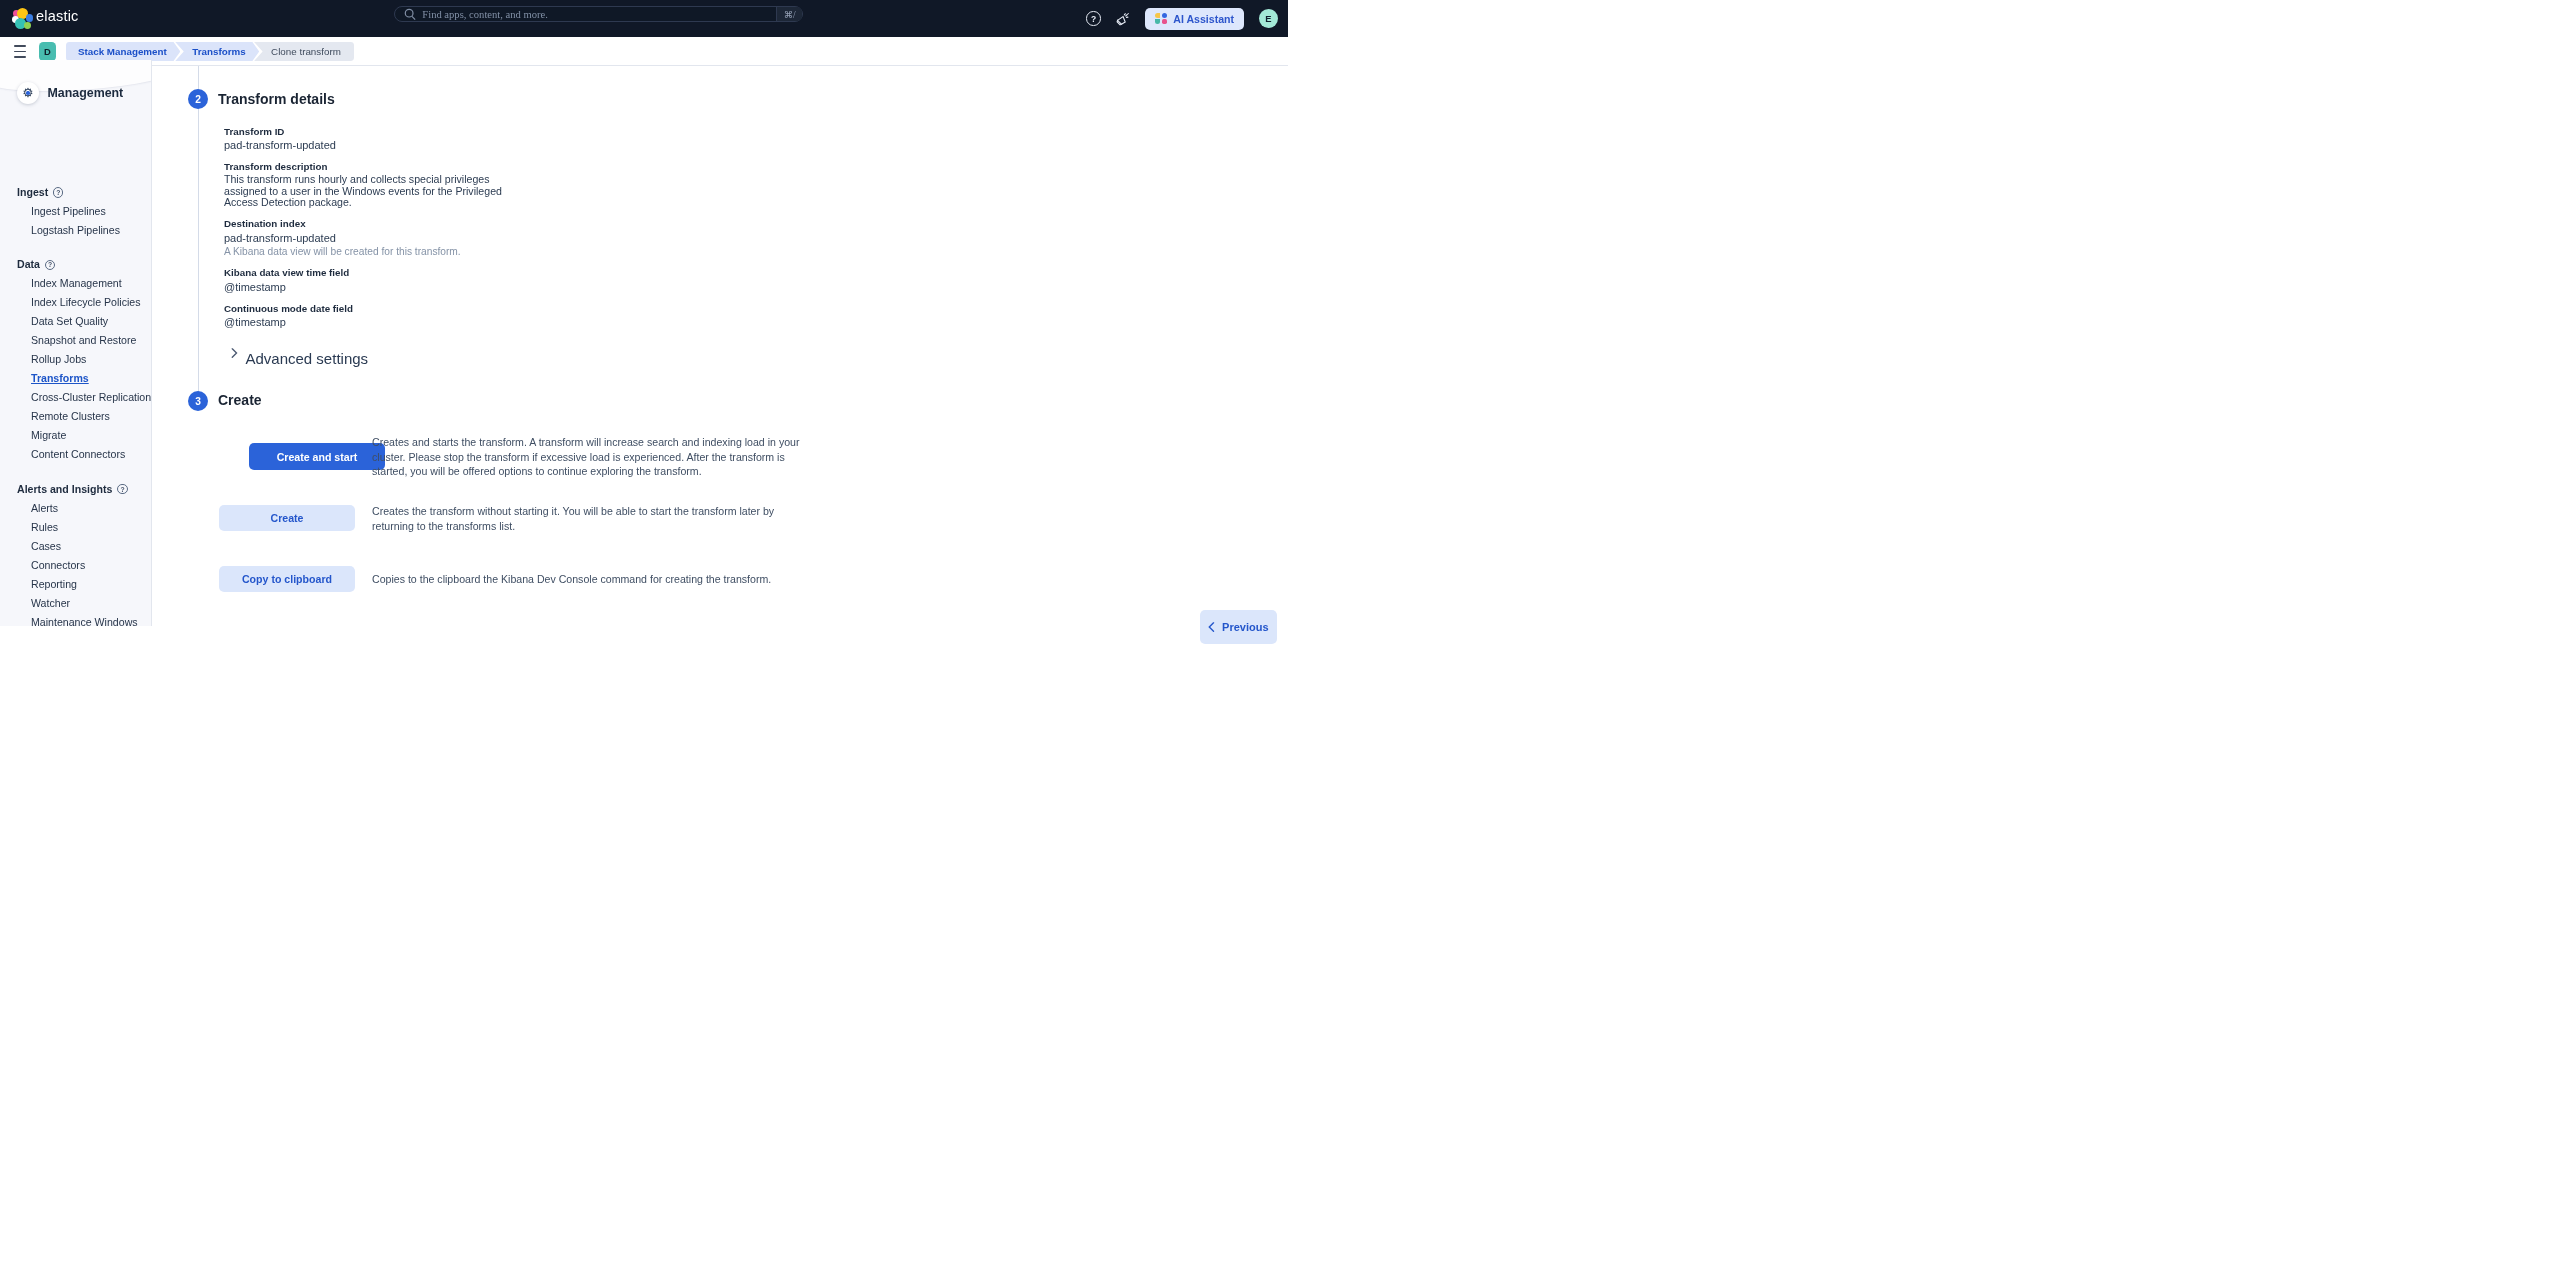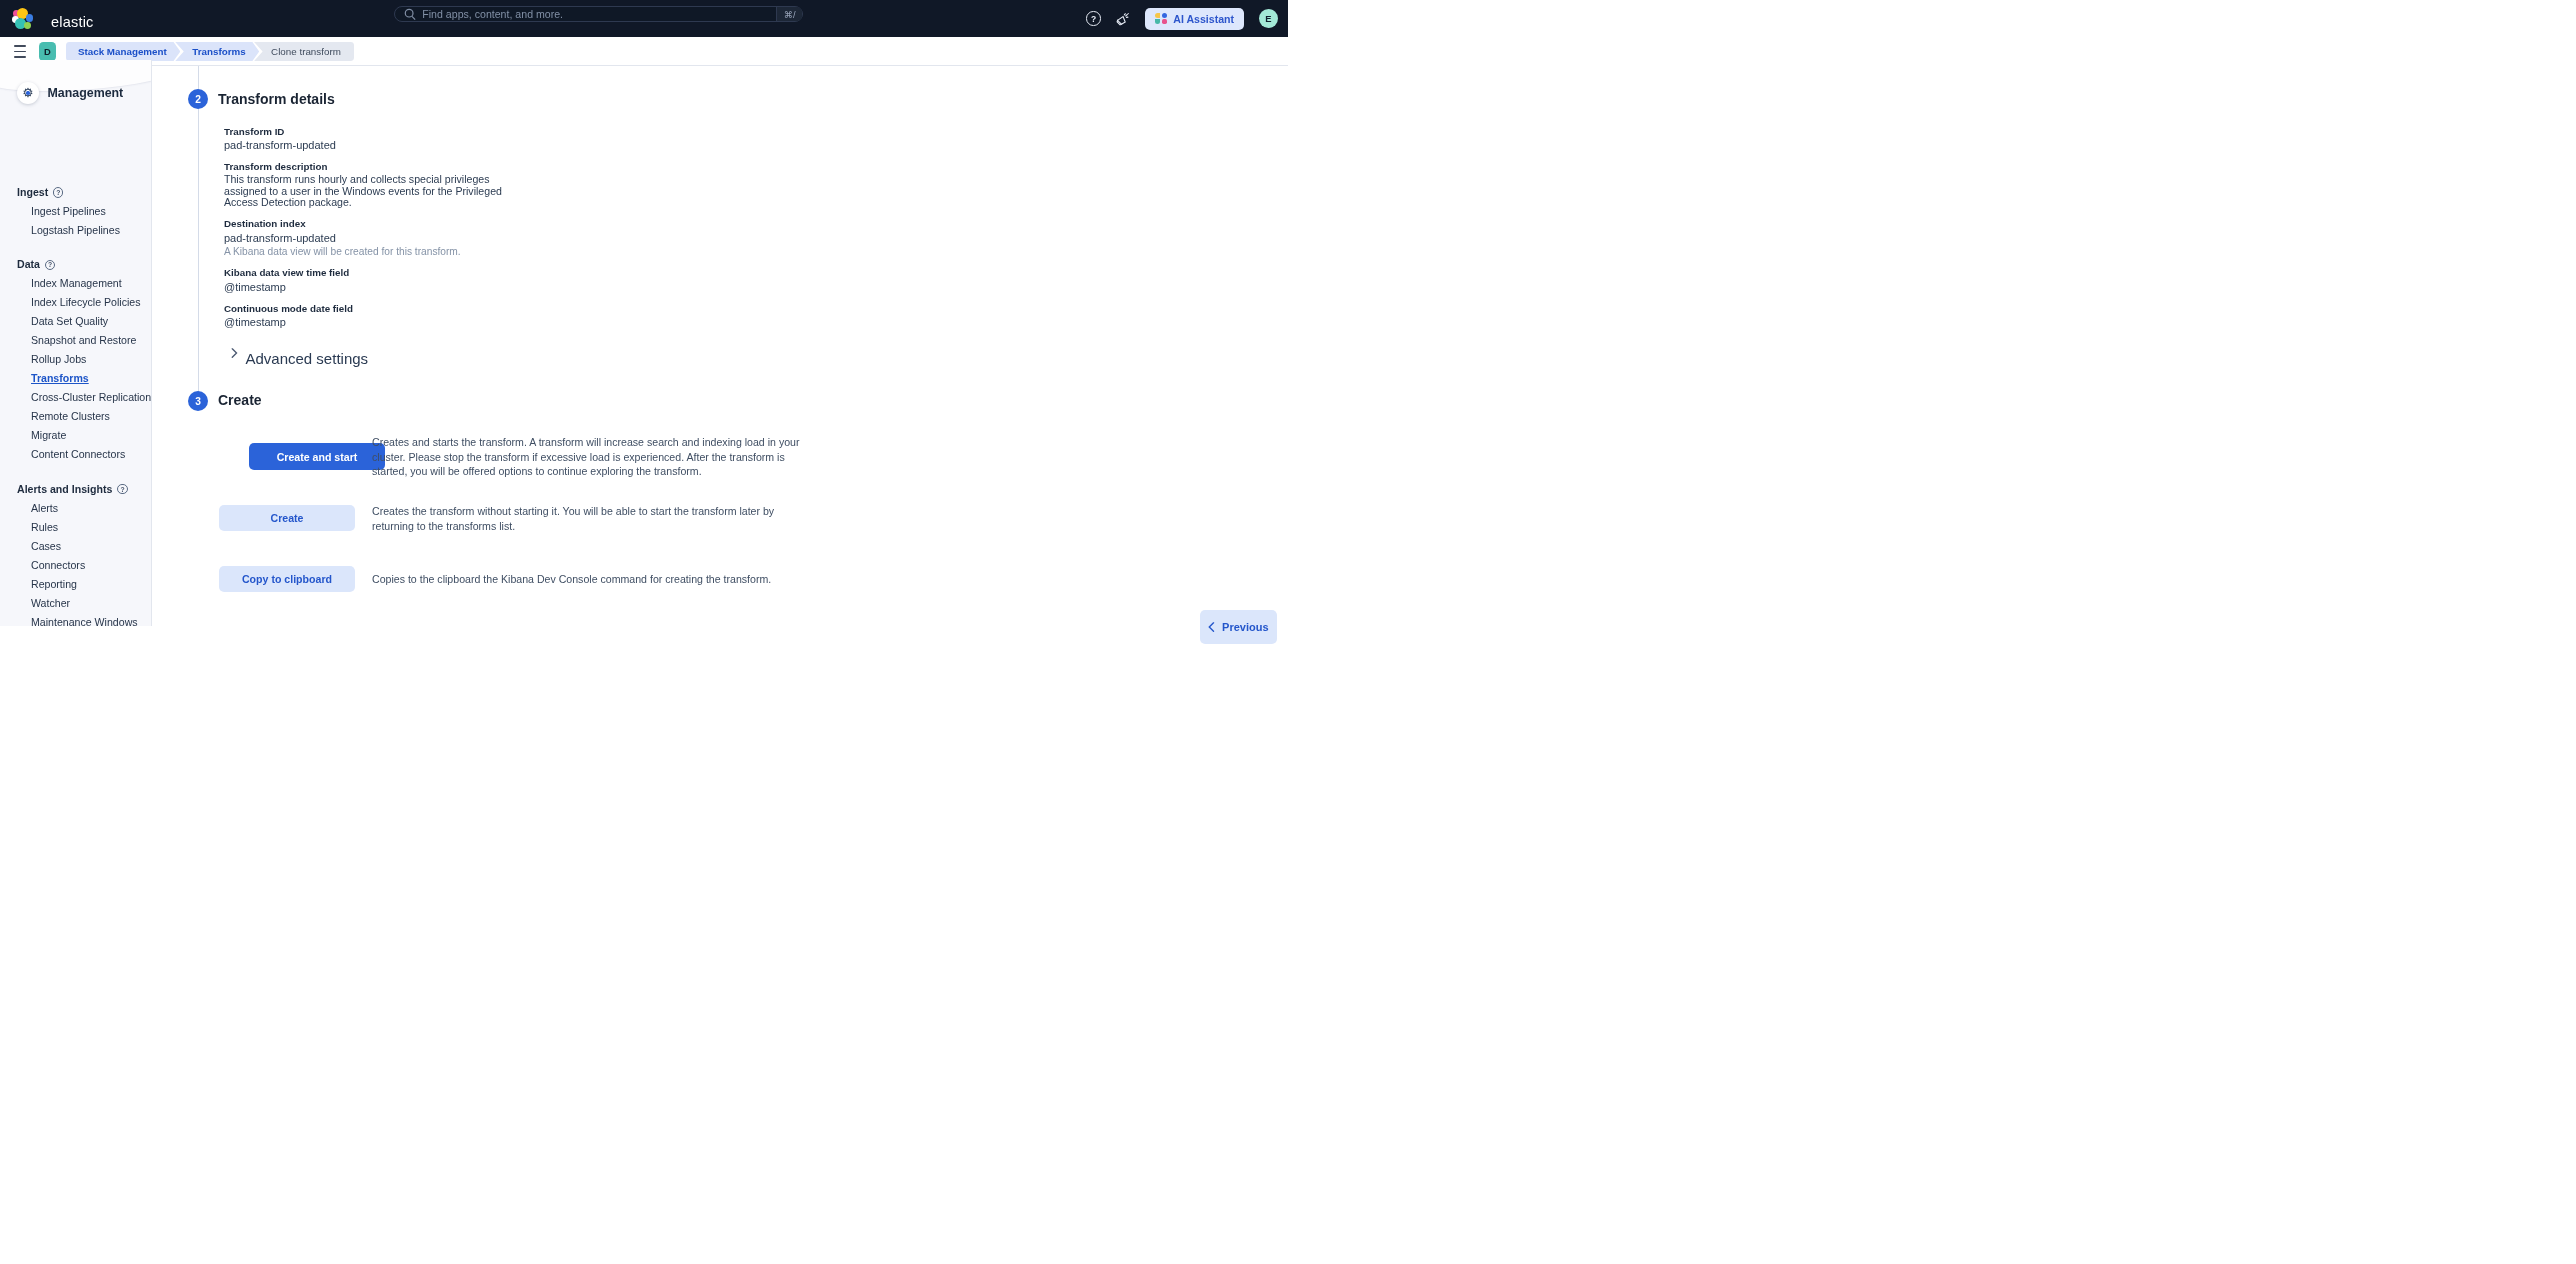--- a/index.html
+++ b/index.html
@@ -1,25 +1,25 @@
 <!DOCTYPE html>
 <html style="font-size:13.6px"><head>
 <meta charset="utf-8">
 <style>
   * { margin:0; padding:0; box-sizing:border-box; }
   html,body { width:1288px; height:632px; overflow:hidden; font-family:"Liberation Sans","DejaVu Sans",sans-serif; background:#fff; }
 
   
   .topbar { position:absolute; left:0; top:0; width:1288px; height:37px; background:#101827; }
-  .brand { position:absolute; left:12px; top:7.7px; display:flex; align-items:flex-end; gap:17px; }
+  .brand { position:absolute; left:12px; top:7.7px; display:flex; align-items:flex-start; gap:2px; }
   .logo-cluster { position:relative; width:22px; height:22px; }
   .logo-cluster i { position:absolute; border-radius:50%; }
   .brand-text { color:#fff; font-size:14.5px; letter-spacing:0.2px; }
 
-  .search { position:absolute; left:394px; top:6px; width:409px; height:16px; border:0.9px solid #2e3950; border-radius:10px; background:#0f1826; display:flex; align-items:center; }
+  .search { position:absolute; left:394px; top:6px; width:409px; height:16px; border:0.9px solid #2e3950; border-radius:10px; background:#0f1826; display:flex; align-items:center;font-family:Liberation Serif, serif; }
   .search input { flex:1; background:transparent; border:none; outline:none; color:#c7d0e0; font-size:10.6px; font-family:inherit; padding-left:6.8px; }
   .search input::placeholder { color:#8290a6; }
   .search .mag { margin-left:8.5px; display:flex; }
   .kbd { width:25.6px; align-self:stretch; background:#1d2737; border-left:0.9px solid #2e3950; border-radius:0 5.1px 5.1px 0; color:#96a2b7; font-size:9.4px; display:flex; align-items:center; justify-content:center; }
 
   .top-right { position:absolute; right:10.2px; top:0; height:37px; display:flex; align-items:center; gap:14.5px; }
   .help-circ { width:14.5px; height:14.5px; border:1.3px solid #e6ebf5; border-radius:50%; color:#e6ebf5; font-size:8.5px; font-weight:bold; display:flex; align-items:center; justify-content:center; }
   .ai-btn { height:22px; background:#dde7fc; border:none; border-radius:5.1px; display:flex; align-items:center; gap:6px; padding:0 10.2px; cursor:pointer; }
   .ai-btn .txt { color:#2d56cc; font-size:10.6px; font-weight:bold; }
   .ai-logo { width:12px; height:12px; display:grid; grid-template-columns:5.1px 5.1px; grid-template-rows:5.1px 5.1px; gap:1.7px; }

